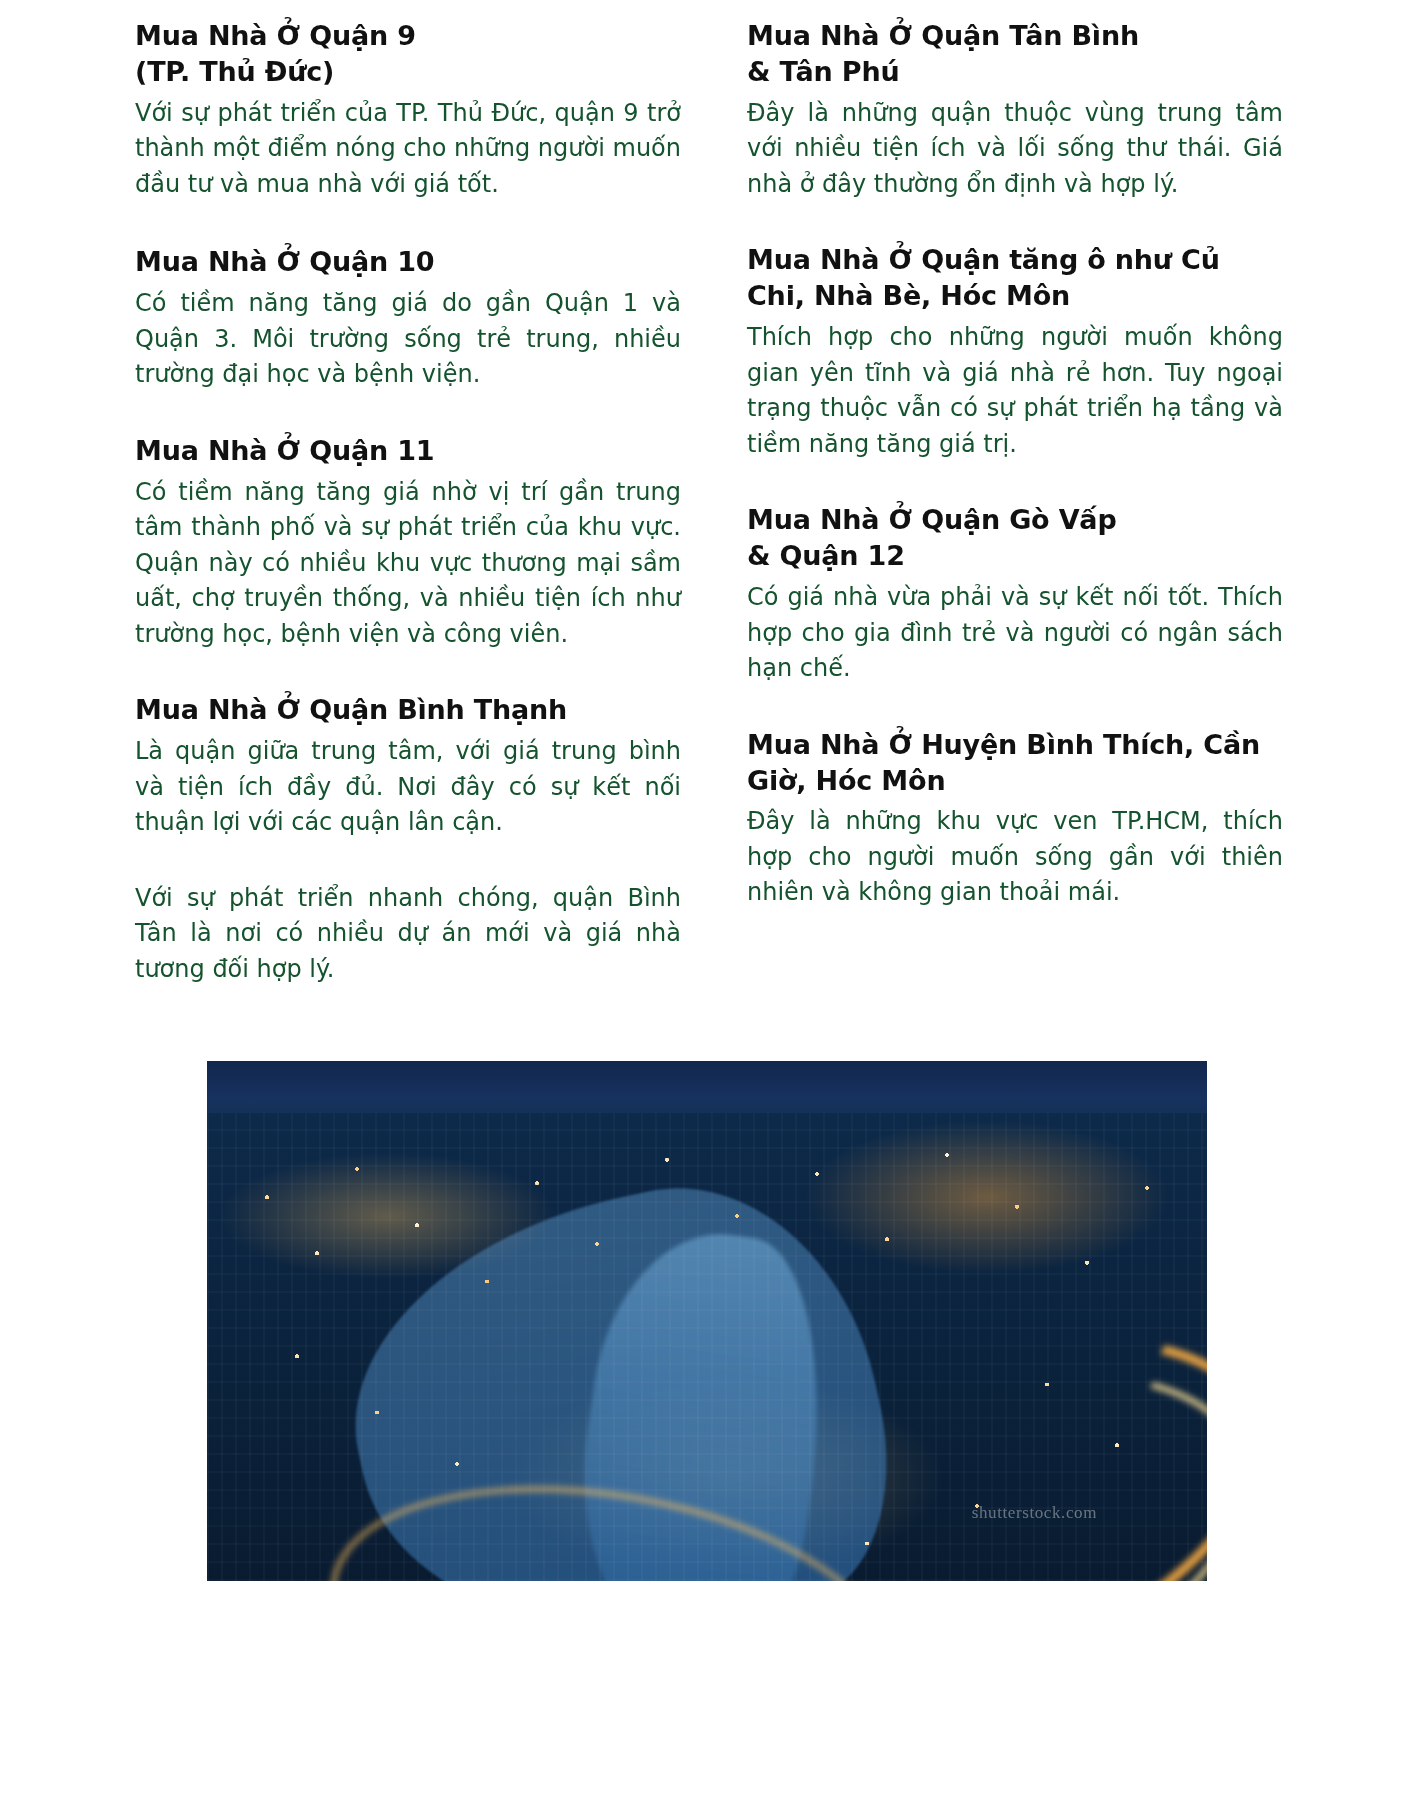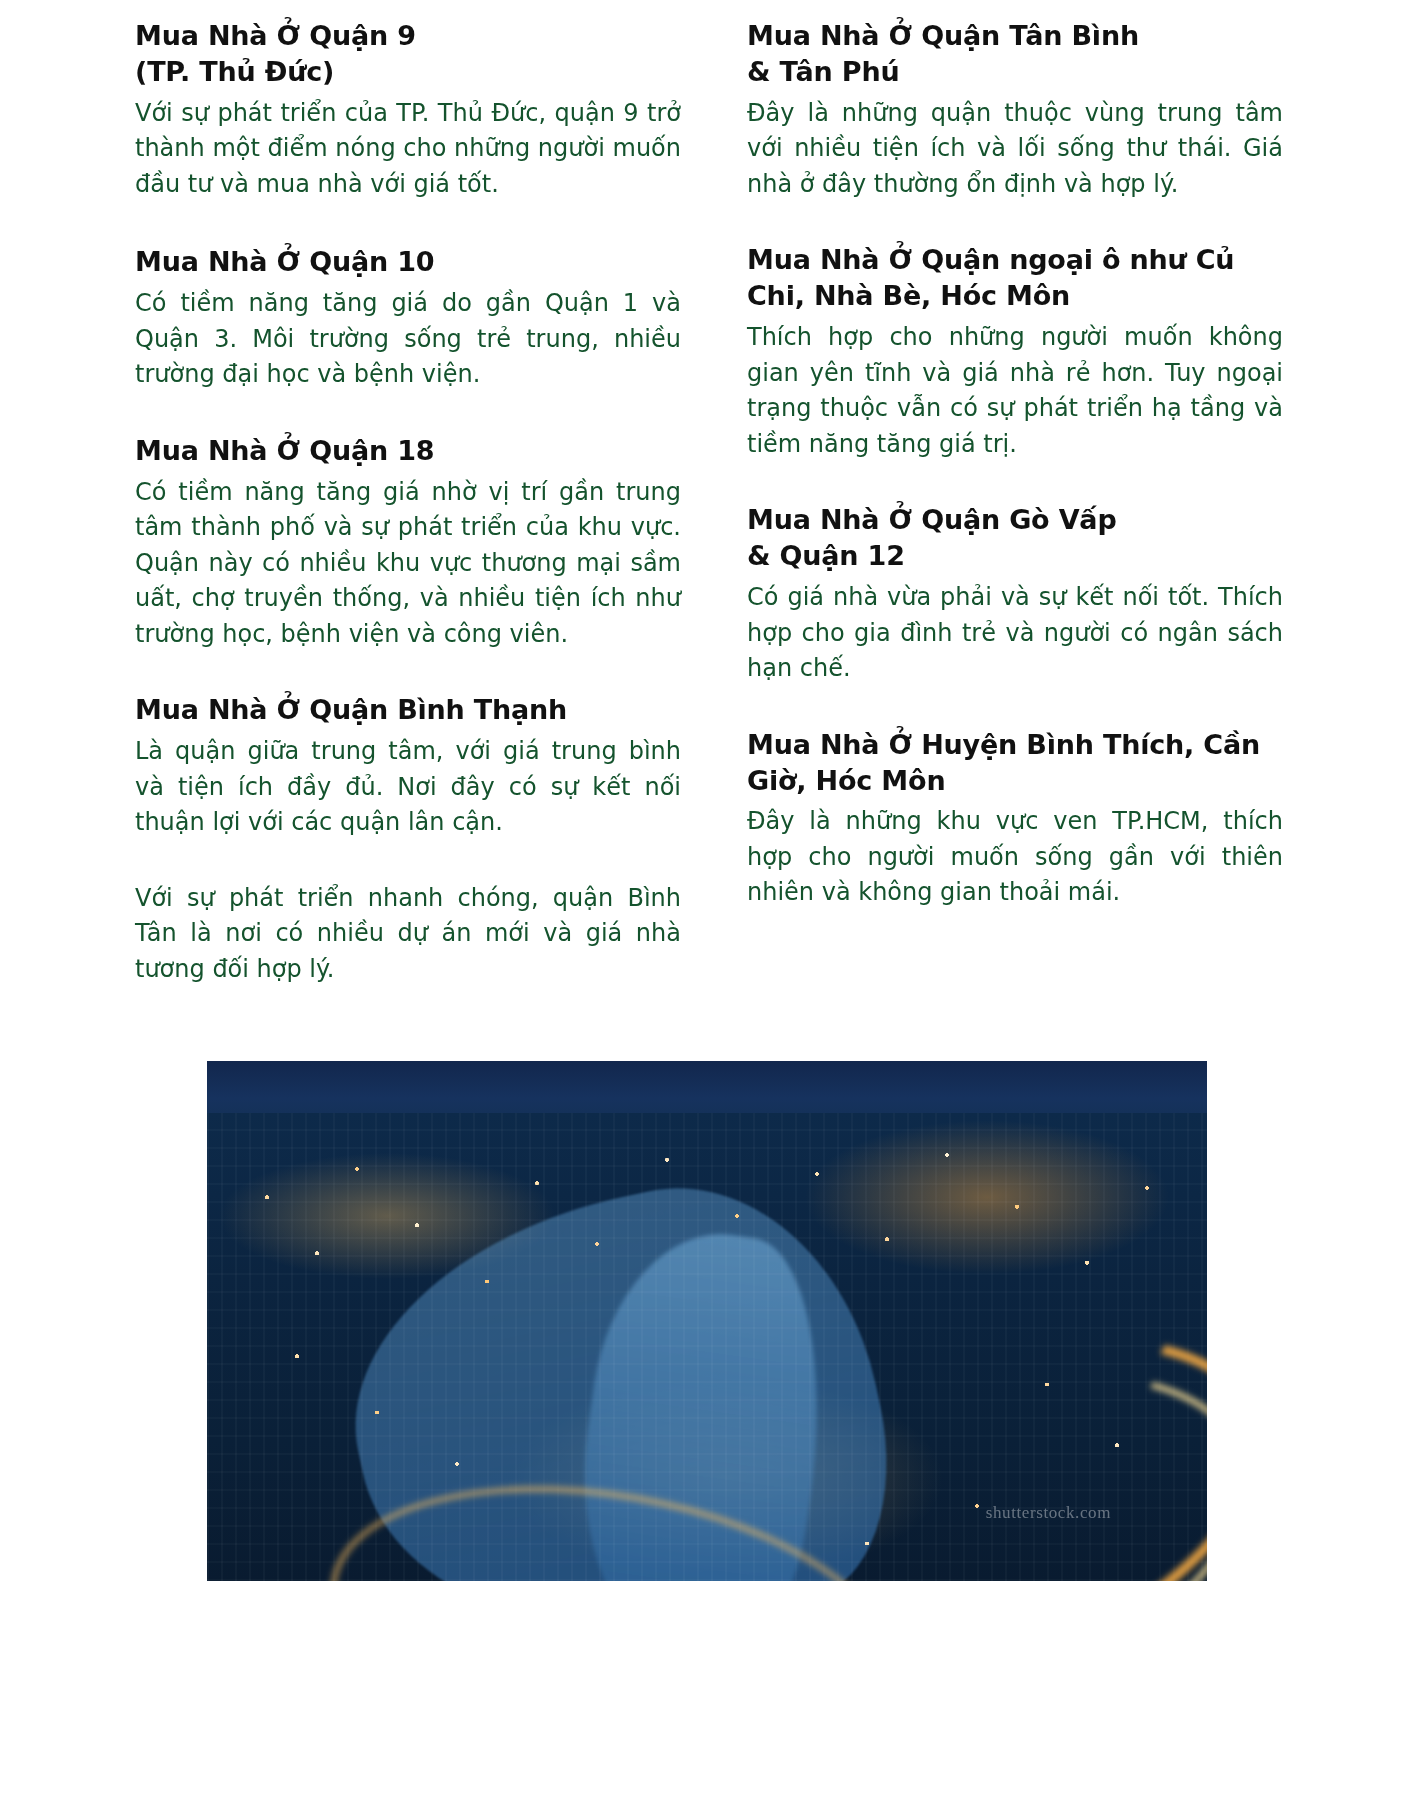--- a/index.html
+++ b/index.html
@@ -174,21 +174,21 @@
       radial-gradient(circle 2px at 9% 52%, #ffe0ad 99%, transparent),
       radial-gradient(circle 2px at 17% 64%, #ffcf87 99%, transparent),
       radial-gradient(circle 2px at 25% 75%, #ffeac6 99%, transparent),
       radial-gradient(circle 2px at 84% 58%, #ffd99f 99%, transparent),
       radial-gradient(circle 2px at 91% 71%, #ffe8c0 99%, transparent),
       radial-gradient(circle 2px at 77% 84%, #ffd291 99%, transparent),
       radial-gradient(circle 2px at 66% 92%, #ffe6bb 99%, transparent);
   }
   .watermark {
     position: absolute;
-    right: 96px;
+    right: 110px;
     bottom: 58px;
     font-size: 17px;
     color: rgba(255,255,255,0.38);
     letter-spacing: 0.6px;
     font-family: "Liberation Serif", serif;
   }
 </style>
 </head>
 <body>
 
@@ -202,21 +202,21 @@
         <h2>Mua Nhà Ở Quận 9<br>(TP. Thủ Đức)</h2>
         <p class="body-text">Với sự phát triển của TP. Thủ Đức, quận 9 trở thành một điểm nóng cho những người muốn đầu tư và mua nhà với giá tốt.</p>
       </div>
 
       <div class="section">
         <h2>Mua Nhà Ở Quận 10</h2>
         <p class="body-text">Có tiềm năng tăng giá do gần Quận 1 và Quận 3. Môi trường sống trẻ trung, nhiều trường đại học và bệnh viện.</p>
       </div>
 
       <div class="section">
-        <h2>Mua Nhà Ở Quận 18</h2>
+        <h2>Mua Nhà Ở Quận 11</h2>
         <p class="body-text">Có tiềm năng tăng giá nhờ vị trí gần trung tâm thành phố và sự phát triển của khu vực. Quận này có nhiều khu vực thương mại sầm uất, chợ truyền thống, và nhiều tiện ích như trường học, bệnh viện và công viên.</p>
       </div>
 
       <div class="section">
         <h2>Mua Nhà Ở Quận Bình Thạnh</h2>
         <p class="body-text">Là quận giữa trung tâm, với giá trung bình và tiện ích đầy đủ. Nơi đây có sự kết nối thuận lợi với các quận lân cận.</p>
       </div>
 
       <div class="section">
         <p class="body-text">Với sự phát triển nhanh chóng, quận Bình Tân là nơi có nhiều dự án mới và giá nhà tương đối hợp lý.</p>
@@ -225,21 +225,21 @@
     </div>
 
     <div class="col col-right">
 
       <div class="section first">
         <h2>Mua Nhà Ở Quận Tân Bình<br>&amp; Tân Phú</h2>
         <p class="body-text">Đây là những quận thuộc vùng trung tâm với nhiều tiện ích và lối sống thư thái. Giá nhà ở đây thường ổn định và hợp lý.</p>
       </div>
 
       <div class="section">
-        <h2>Mua Nhà Ở Quận ngoại ô như Củ Chi, Nhà Bè, Hóc Môn</h2>
+        <h2>Mua Nhà Ở Quận tăng ô như Củ Chi, Nhà Bè, Hóc Môn</h2>
         <p class="body-text">Thích hợp cho những người muốn không gian yên tĩnh và giá nhà rẻ hơn. Tuy ngoại trạng thuộc vẫn có sự phát triển hạ tầng và tiềm năng tăng giá trị.</p>
       </div>
 
       <div class="section">
         <h2>Mua Nhà Ở Quận Gò Vấp<br>&amp; Quận 12</h2>
         <p class="body-text">Có giá nhà vừa phải và sự kết nối tốt. Thích hợp cho gia đình trẻ và người có ngân sách hạn chế.</p>
       </div>
 
       <div class="section">
         <h2>Mua Nhà Ở Huyện Bình Thích, Cần Giờ, Hóc Môn</h2>

